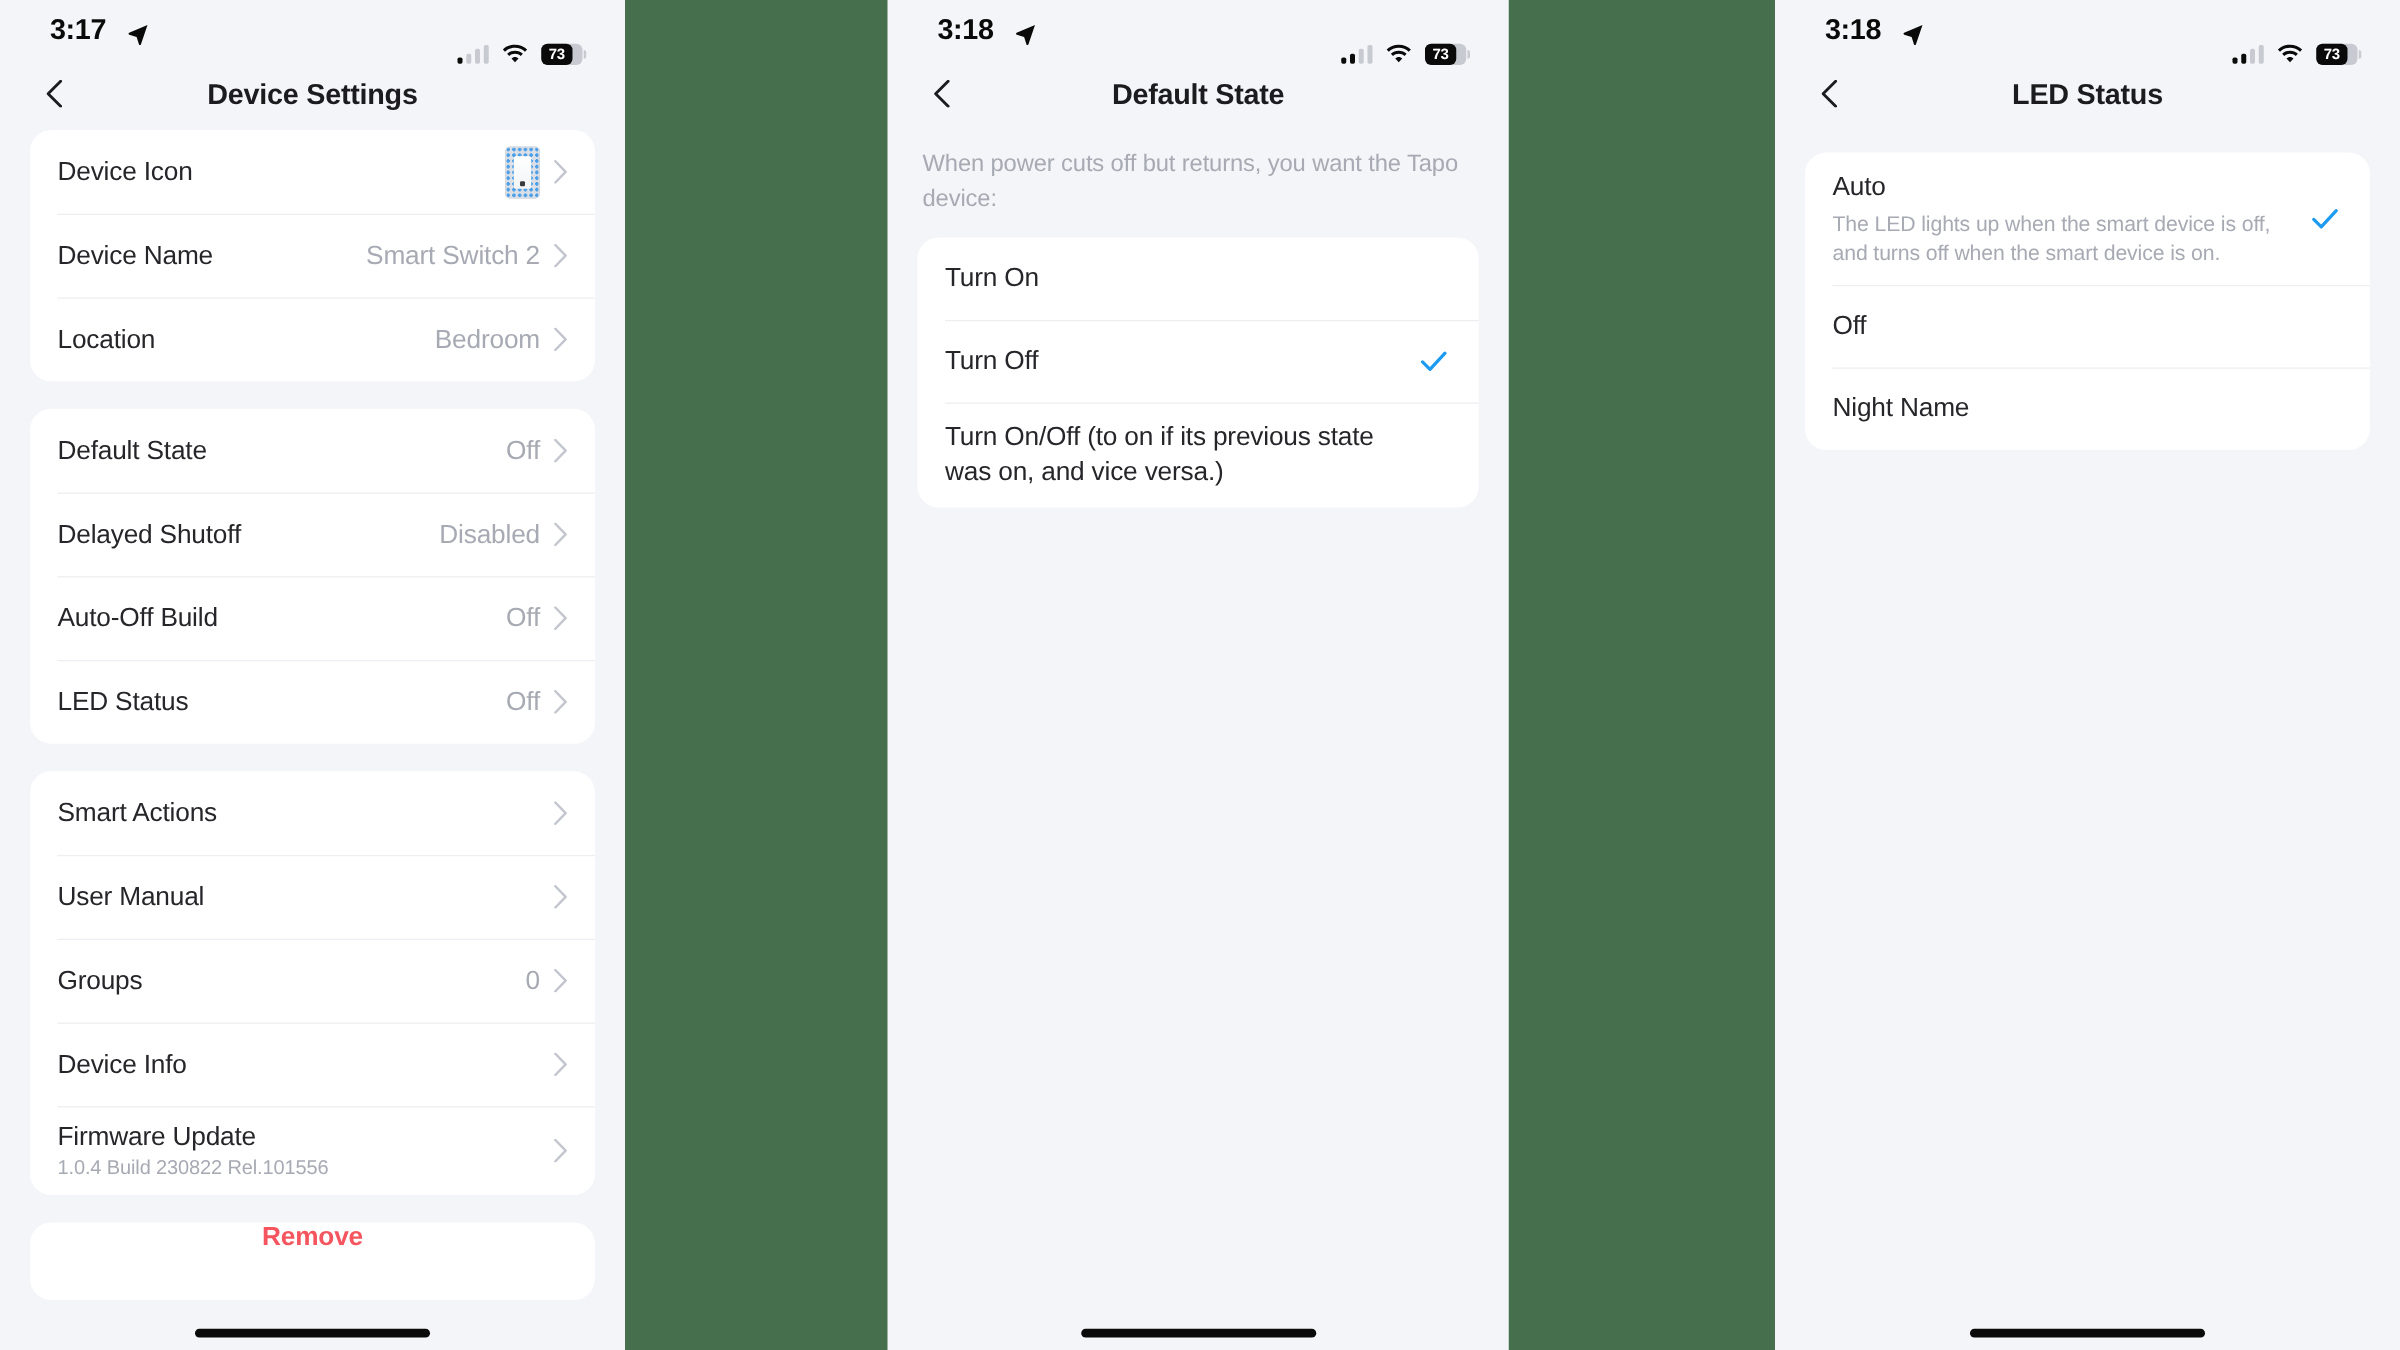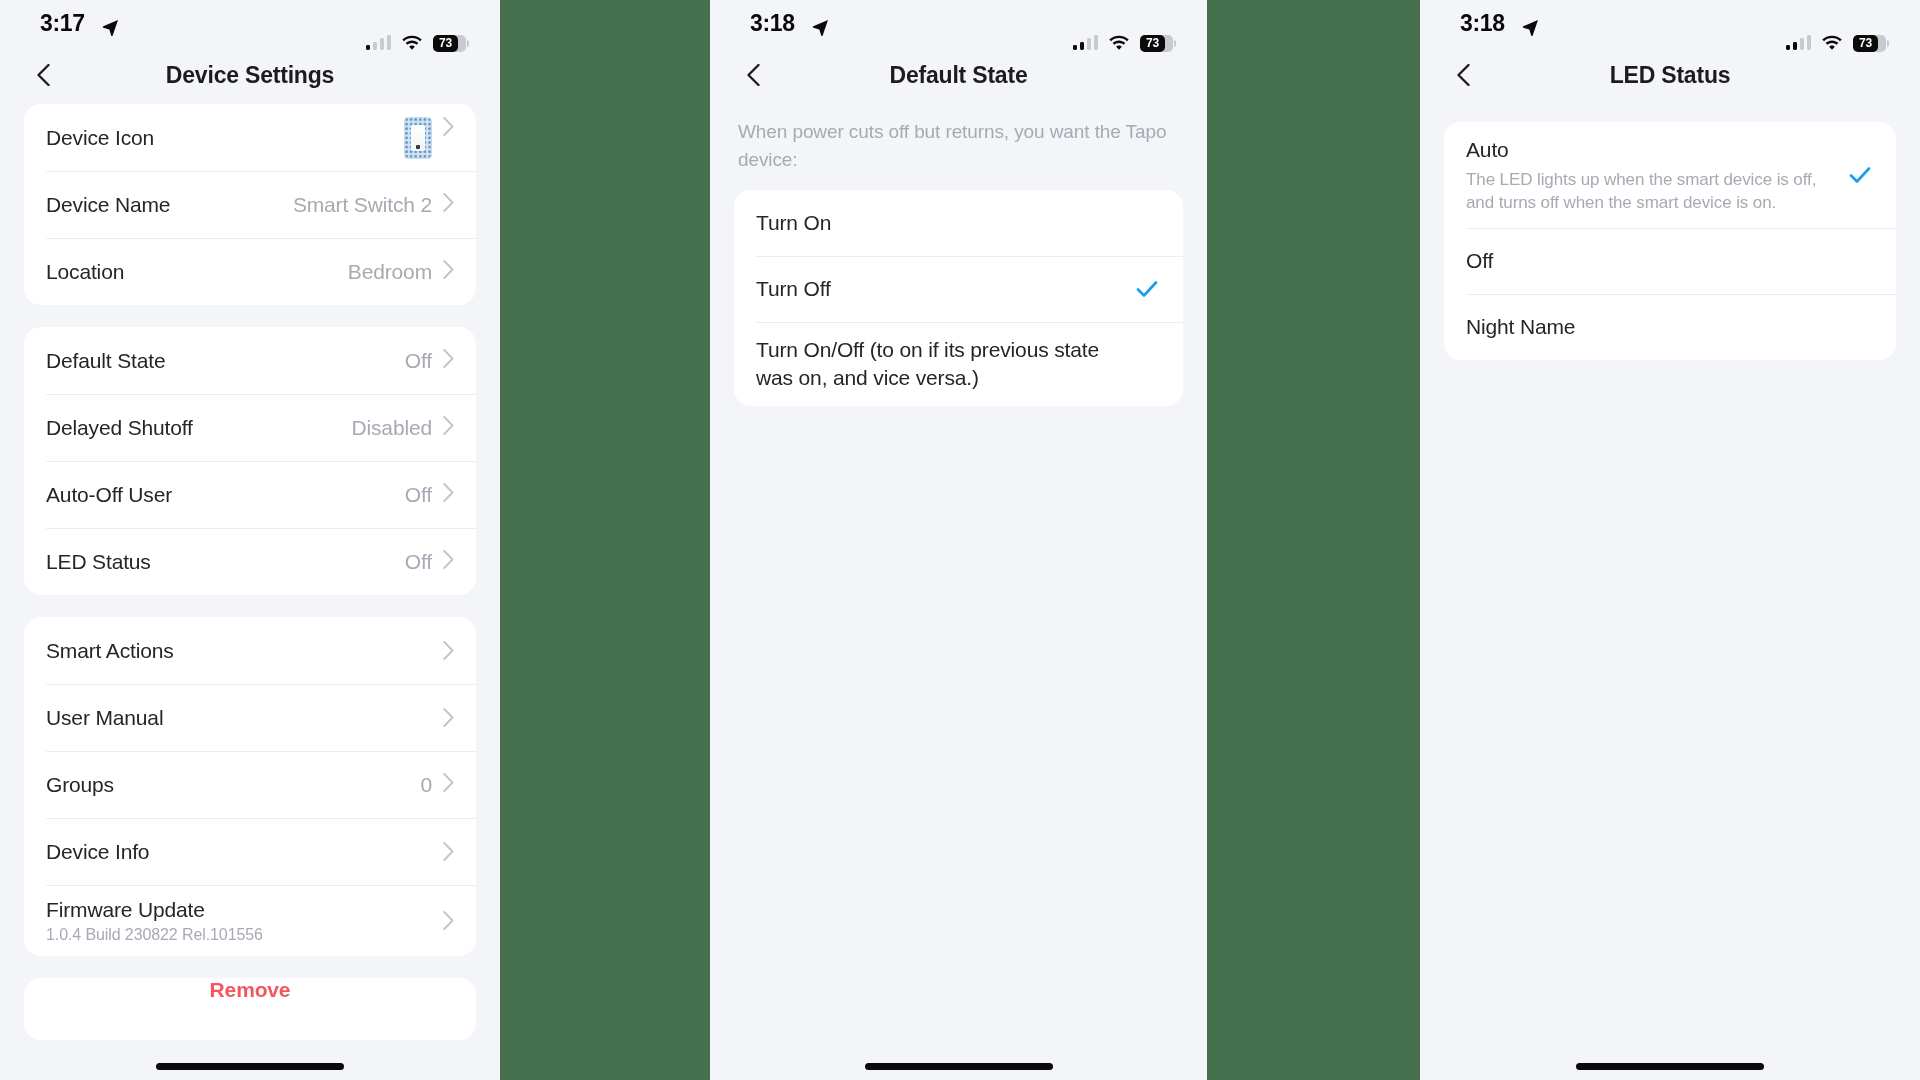--- a/index.html
+++ b/index.html
@@ -25,21 +25,21 @@
   .statusbar {
     position: relative; height: 46px;
     display: flex; align-items: center;
     padding: 0 34px 0 40px;
   }
   .sb-time {
     font-size: 23px; font-weight: bold; color: #0A0A0A;
     letter-spacing: -0.3px; display: flex; align-items: center; gap: 17px;
   }
   .loc-arrow { display:inline-block; width:17px; height:17px; }
-  .sb-right { margin-left: auto; display: flex; gap: 10px; margin-top: 40px; }
+  .sb-right { margin-left: auto; display: flex; align-items: center; gap: 10px; margin-top: 40px; }
   .sig { display: flex; align-items: flex-end; gap: 2.5px; height: 15px; }
   .sig i { width: 4.5px; border-radius: 1.4px; background: #C7CAD1; display: block; }
   .sig i.on { background: #0A0A0A; }
   .sig i:nth-child(1){ height: 5px; }
   .sig i:nth-child(2){ height: 8px; }
   .sig i:nth-child(3){ height: 11.5px; }
   .sig i:nth-child(4){ height: 15px; }
   .wifi { width: 22px; height: 16px; }
   .batt { position: relative; width: 33px; height: 17px; }
   .batt .shell {
@@ -83,21 +83,21 @@
     content: ""; position: absolute; left: 22px; right: 0; top: 0;
     height: 1px; background: #EDEEF1;
   }
   .row-label {
     font-size: 21px; color: #26262A; letter-spacing: -0.15px; line-height: 26px;
   }
   .row-sub {
     font-size: 16px; color: #A7AAB3; letter-spacing: -0.1px; margin-top: 3px;
   }
   .row-right {
-    margin-left: auto; display: flex; align-items: flex-start; gap: 11px;
+    margin-left: auto; display: flex; align-items: center; gap: 11px;
   }
   .row-value {
     font-size: 21px; color: #A7AAB3; letter-spacing: -0.15px;
   }
   .chev { width: 11px; height: 19px; flex: none; }
 
   
   .dev-thumb {
     width: 28px; height: 42px; border-radius: 4px;
     background:
@@ -249,21 +249,21 @@
         <div class="row">
           <div class="row-label">Delayed Shutoff</div>
           <div class="row-right">
             <span class="row-value">Disabled</span>
             <span class="chev"><svg viewBox="0 0 11 19" width="11" height="19">
                   <path d="M1.3 1l8.2 8.5-8.2 8.5" stroke="#C3C6CE" stroke-width="2" fill="none" stroke-linecap="round" stroke-linejoin="round"></path>
                 </svg></span>
           </div>
         </div>
         <div class="row">
-          <div class="row-label">Auto-Off User</div>
+          <div class="row-label">Auto-Off Build</div>
           <div class="row-right">
             <span class="row-value">Off</span>
             <span class="chev"><svg viewBox="0 0 11 19" width="11" height="19">
                   <path d="M1.3 1l8.2 8.5-8.2 8.5" stroke="#C3C6CE" stroke-width="2" fill="none" stroke-linecap="round" stroke-linejoin="round"></path>
                 </svg></span>
           </div>
         </div>
         <div class="row">
           <div class="row-label">LED Status</div>
           <div class="row-right">

